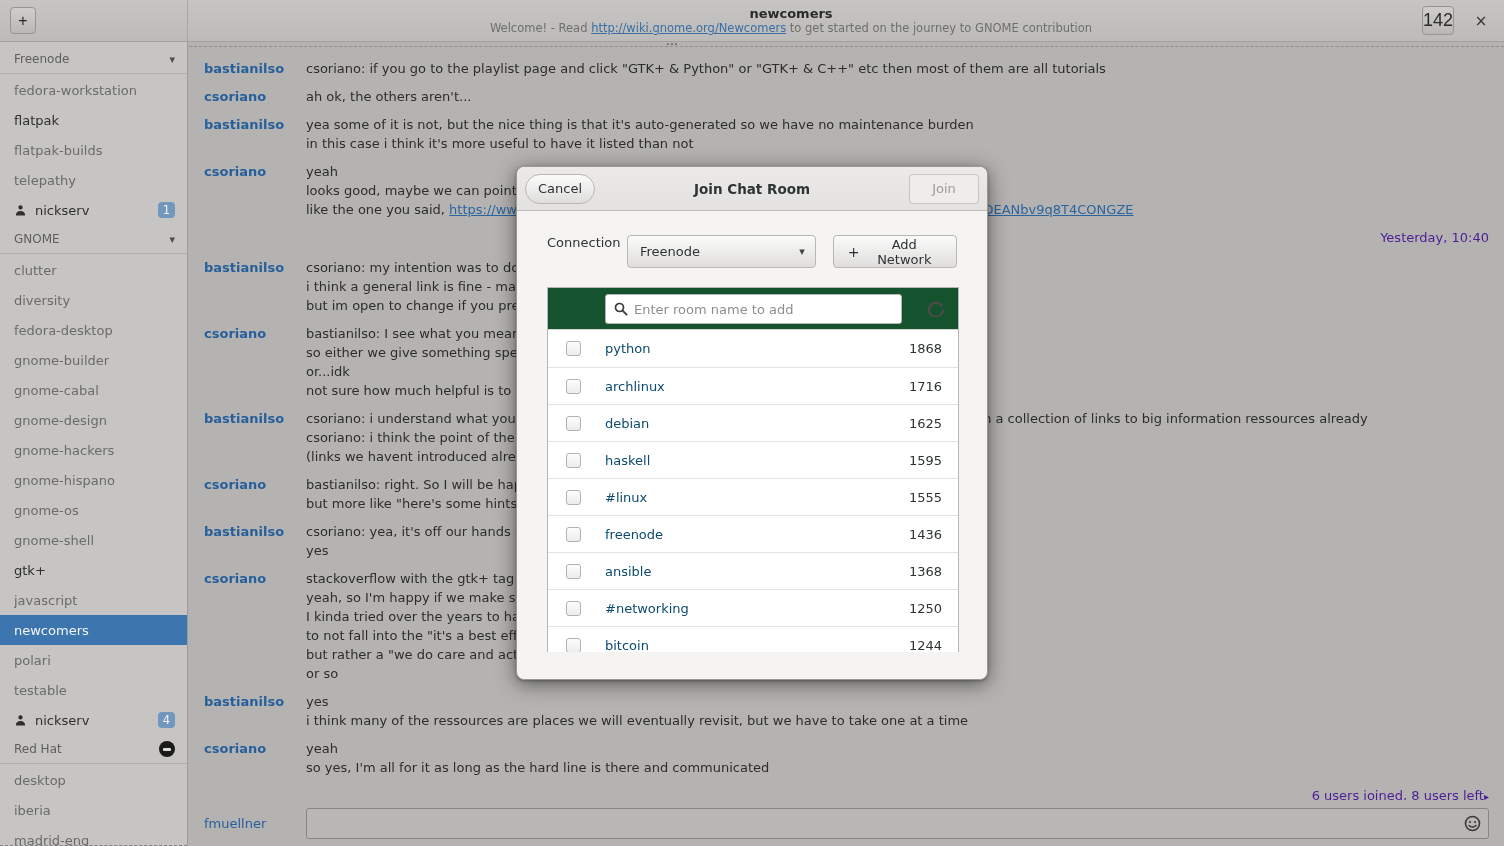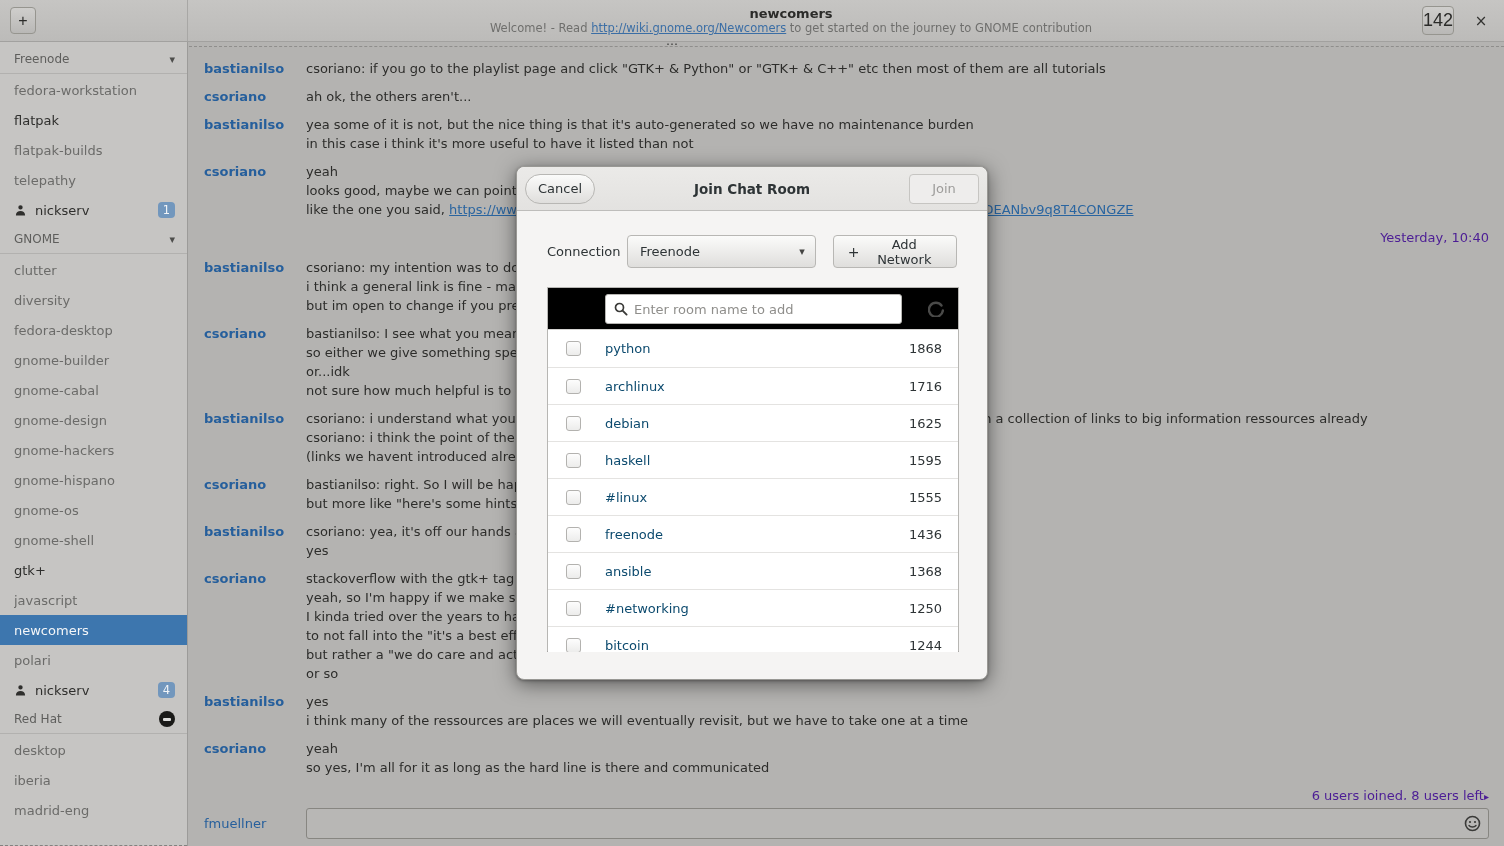--- a/index.html
+++ b/index.html
@@ -72,30 +72,30 @@
     border-radius:8px; background:#f5f4f3; border:1px solid #99989５;
     border:1px solid #999894; box-shadow:0 4px 20px rgba(0,0,0,0.5), 0 1px 3px rgba(0,0,0,0.3); }
   .dlg-header { height:44px; background:linear-gradient(#ebeae8,#e3e2e0); border-bottom:1px solid #bebdbb;
     border-radius:8px 8px 0 0; display:flex; align-items:center; padding:0 8px; }
   .gtk-btn { background:linear-gradient(#fbfbfa,#dfdedc); border:1px solid #b8b7b4; border-radius:4px;
     color:#2e3436; font-size:13px; height:30px; padding:0 16px; font-family:inherit; }
   .dlg-title { flex:1; text-align:center; font-weight:bold; color:#2e3436; font-size:13.5px; }
   .join-btn { background:#eeedec; color:#9d9c9a; border-color:#c6c5c2; width:70px; padding:0; }
   .cancel-btn { width:70px; padding:0;border-radius:15px; }
   .dlg-body { padding:24px 30px 0; }
-  .conn-row { display:flex; align-items:center; }
+  .conn-row { display:flex; }
   .conn-label { color:#2e3436; margin-right:10px; width:70px; }
   .conn-combo { width:203px; height:33px; display:flex; align-items:center; justify-content:space-between;
     padding:0 10px 0 12px; }
   .combo-arrow { color:#444442; font-size:11px; }
   .add-net-btn { margin-left:17px; height:33px; display:flex; align-items:center; padding:0 14px; }
   .plus-glyph { font-size:14px; margin-right:7px; }
   .room-frame { margin-top:19px; width:412px; height:365px; border:1px solid #b7b6b3; border-bottom:1px dashed #9a9996;
     background:#fff; }
-  .search-row { height:42px; background:#000000; border-bottom:1px solid #d5d4d2; position:relative; }
+  .search-row { height:42px; background:#14532d; border-bottom:1px solid #d5d4d2; position:relative; }
   .search-entry-wrap { position:absolute; left:57px; top:6px; width:297px; }
   .search-entry { width:100%; height:30px; border:1px solid #b7b6b3; border-radius:3px; background:#fff;
     padding:0 8px 0 28px; font:13px "DejaVu Sans", sans-serif; color:#2e3436; outline:none; }
   .search-entry::placeholder { color:#8f8e8b; }
   .search-icon { position:absolute; left:8px; top:7px; }
   .spinner { position:absolute; right:14px; top:13px; }
   .room-list { height:322px; overflow:hidden; background:#fff; }
   .room-row { height:37px; display:flex; align-items:center; padding:0 16px 0 18px; }
   .room-row + .room-row { border-top:1px solid #e4e3e1; }
   .cb { width:15px; height:15px; border:1px solid #b3b2af; border-radius:3px;
@@ -183,20 +183,23 @@
         <span class="sb-label">gtk+</span>
       </div>
       <div class="sb-row room muted">
         <span class="sb-label">javascript</span>
       </div>
       <div class="sb-row room selected">
         <span class="sb-label">newcomers</span>
       </div>
       <div class="sb-row room muted">
         <span class="sb-label">polari</span>
+      </div>
+      <div class="sb-row room muted">
+        <span class="sb-label">testable</span>
       </div>
       <div class="sb-row user active">
         <span class="user-icon">
           <svg width="13" height="14" viewBox="0 0 16 16">
             <path fill="#2f2f2d" d="M8 7.4a2.7 2.7 0 1 0 0-5.4 2.7 2.7 0 0 0 0 5.4zM2.4 14.2c0-3.2 2.5-4.9 5.6-4.9s5.6 1.7 5.6 4.9v.6H2.4z"></path>
           </svg>
         </span>
         <span class="sb-label">nickserv</span>
         <span class="sb-badge">4</span>
       </div>

